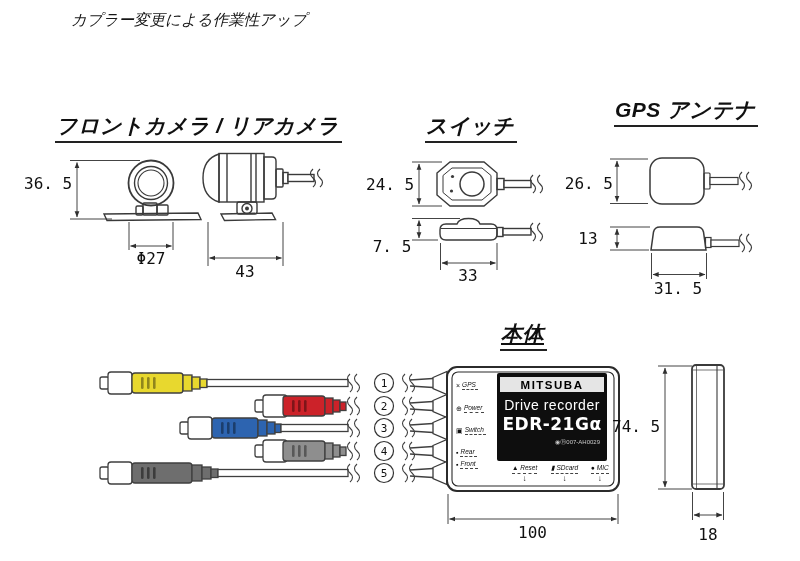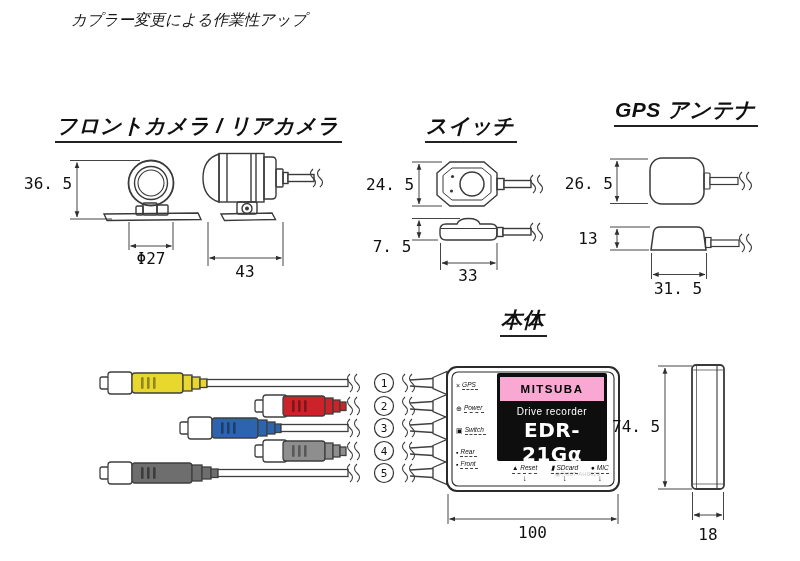--- a/index.html
+++ b/index.html
@@ -8,25 +8,25 @@
   svg{position:absolute;left:0;top:0;}
   .intro{position:absolute;left:71px;top:5px;font-style:italic;font-size:15.5px;
          line-height:30px;white-space:nowrap;color:#151515;}
   .sec-title{position:absolute;font-style:italic;font-weight:600;font-size:21px;
          color:#101010;border-bottom:2px solid #222;padding:0 3px 1px 1px;
          white-space:nowrap;letter-spacing:.5px;}
   .dim{position:absolute;font-family:"DejaVu Sans Mono","Liberation Mono",monospace;
          font-size:16px;color:#101010;white-space:nowrap;}
   .plate{position:absolute;left:497px;top:373px;width:110px;height:88px;
          background:#0e0e0e;border-radius:2px;}
-  .brand-band{margin:4px 3px 0 3px;background:#f9a8d4;height:24px;display:flex;
+  .brand-band{margin:4px 3px 0 3px;background:#e5e5e5;height:15px;display:flex;
          align-items:center;justify-content:center;font-weight:800;font-size:11.5px;
          letter-spacing:1.5px;color:#000;}
-  .product{color:#fff;font-size:10px;text-align:center;margin-top:5px;letter-spacing:.5px;}
-  .model{color:#fff;font-size:20px;font-weight:800;text-align:center;letter-spacing:.5px;
+  .product{color:#fff;font-size:14px;text-align:center;margin-top:5px;letter-spacing:.5px;}
+  .model{color:#fff;font-size:17px;font-weight:800;text-align:center;letter-spacing:.5px;
          margin-top:1px;font-family:"DejaVu Sans",sans-serif;}
   .cert{color:#c9c9c9;font-size:6px;text-align:right;padding-right:7px;margin-top:4px;}
   .port{position:absolute;display:flex;align-items:center;gap:2px;font-size:6.5px;color:#111;}
   .port .picon{font-size:7px;line-height:1;}
   .port .plbl{border-bottom:1px dashed #444;padding:0 2px 1px 0;font-style:italic;}
   .bport{position:absolute;font-size:6.5px;color:#111;text-align:center;line-height:1.2;}
   .bport .blbl{border-bottom:1px dashed #444;padding-bottom:1px;font-style:italic;}
   .bport .arr{font-size:8px;}
 </style>
 </head>
@@ -270,21 +270,21 @@
   </g>
 </svg>
 
 <div class="intro">
   <div>カプラー変更による作業性アップ</div>
 </div>
 
 <div class="sec-title" style="left:55px;top:112px;">フロントカメラ / リアカメラ</div>
 <div class="sec-title" style="left:425px;top:112px;font-style:italic;">スイッチ</div>
 <div class="sec-title" style="left:614px;top:96px;">GPS アンテナ</div>
-<div class="sec-title" style="left:500px;top:306px;">本体</div>
+<div class="sec-title" style="left:500px;top:320px;text-decoration:underline;">本体</div>
 
 <div class="dim" style="left:24px;top:174px;width:46px;text-align:right;">36. 5</div>
 <div class="dim" style="left:127px;top:249px;width:48px;text-align:center;">Φ27</div>
 <div class="dim" style="left:225px;top:262px;width:40px;text-align:center;">43</div>
 
 <div class="dim" style="left:366px;top:175px;width:46px;text-align:right;">24. 5</div>
 <div class="dim" style="left:372px;top:237px;width:40px;text-align:center;">7. 5</div>
 <div class="dim" style="left:448px;top:266px;width:40px;text-align:center;">33</div>
 
 <div class="dim" style="left:561px;top:174px;width:52px;text-align:right;">26. 5</div>

